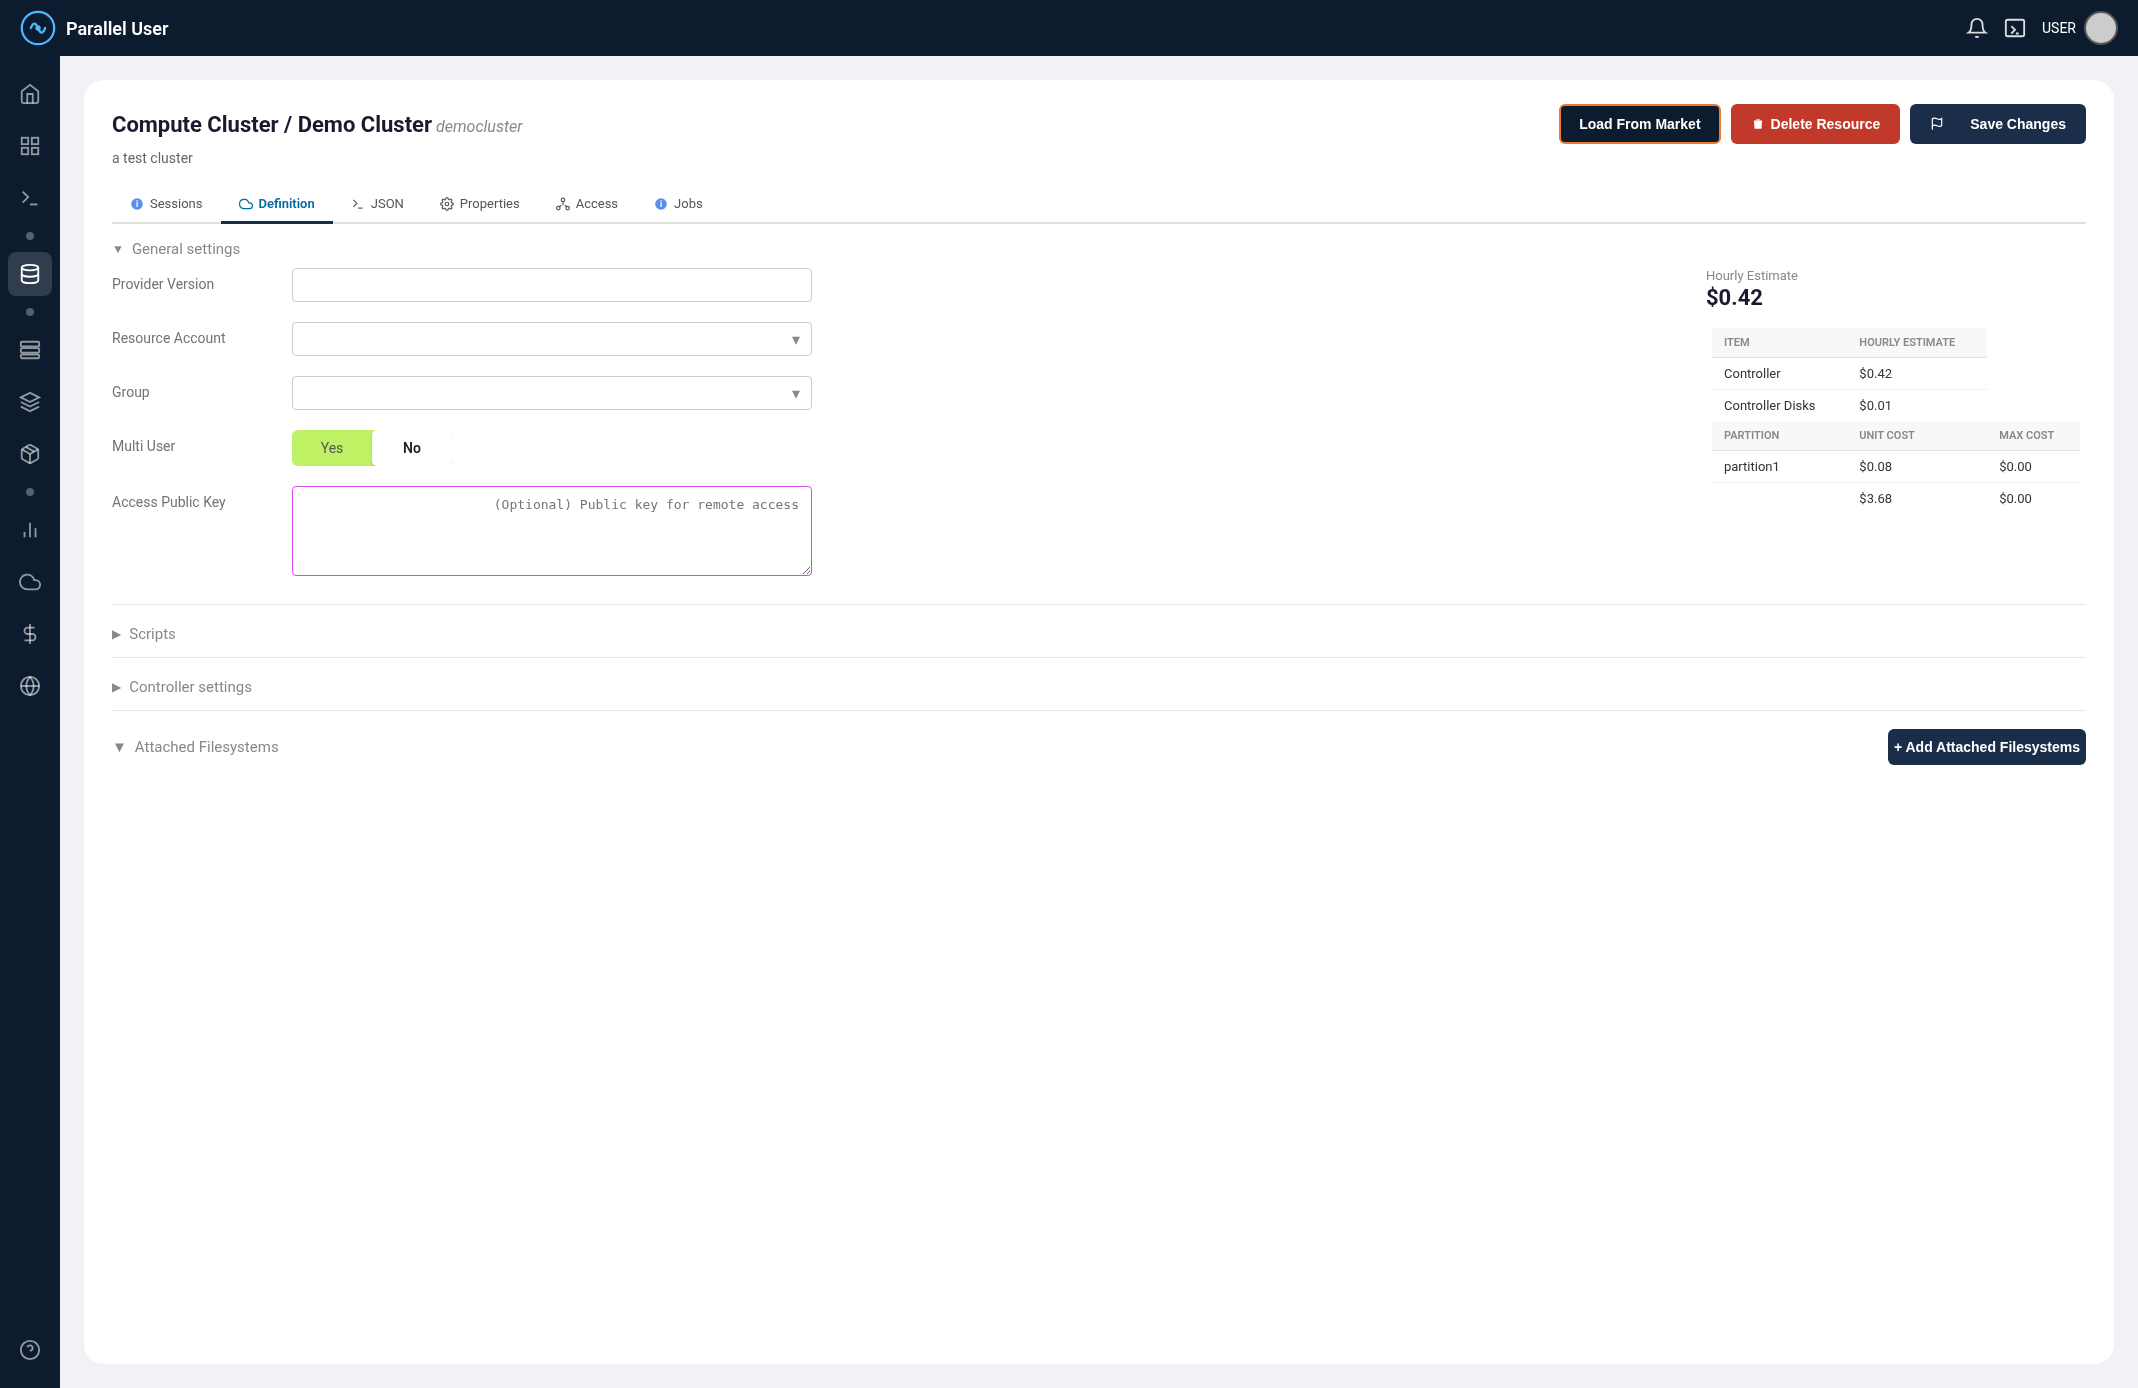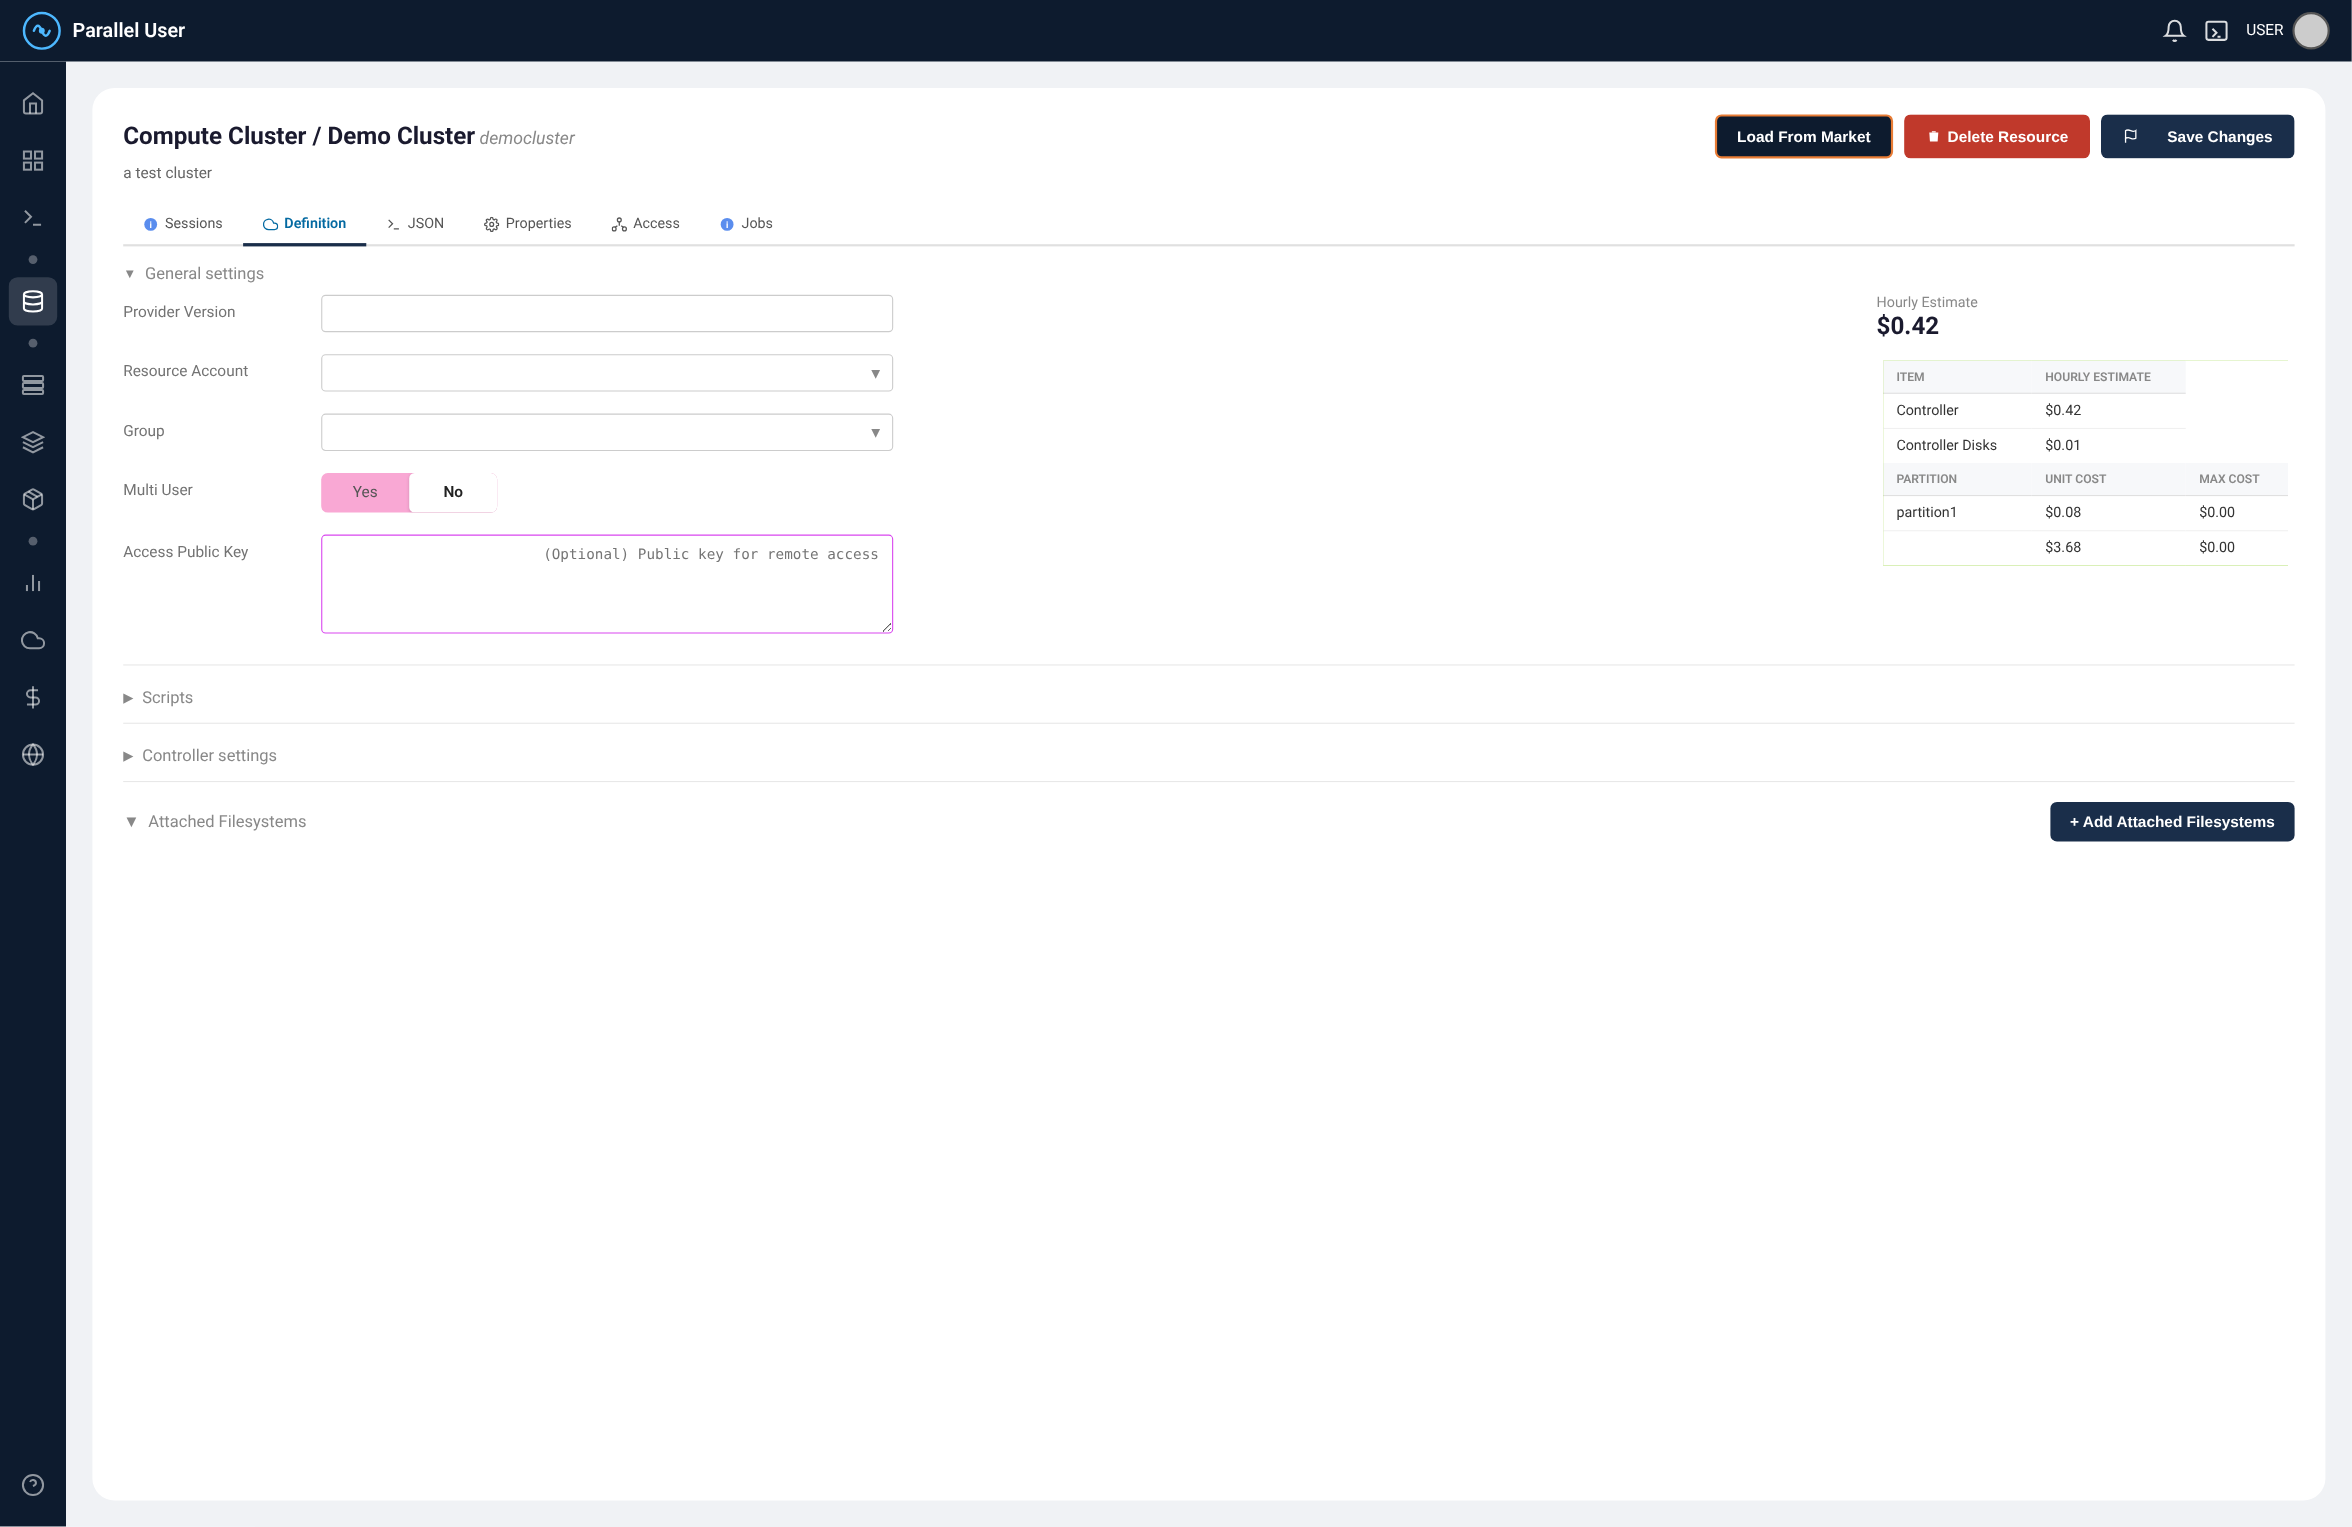--- a/index.html
+++ b/index.html
@@ -192,21 +192,21 @@
       resize: vertical;
       min-height: 90px;
       outline: none;
       text-align: right;
     }
 
     
     .toggle-wrap {
       display: flex;
       align-items: flex-start;
-      background: #f9a8d4;
+      background: #bef264;
       border-radius: 6px;
       width: 160px;
       height: 36px;
       overflow: hidden;
     }
     .toggle-option {
       flex: 1;
       display: flex;
       align-items: center;
       justify-content: center;
@@ -263,21 +263,21 @@
       display: flex;
       align-items: center;
       gap: 8px;
       color: #888;
       font-size: 15px;
       cursor: pointer;
     }
     .btn-add-fs {
       background: #1a2e4a;
       color: white;
-      padding: 10px 18px;
+      padding: 10px 6px;
       border-radius: 6px;
       font-size: 14px;
       font-weight: 600;
       cursor: pointer;
       border: none;
     }
 
     .form-row-wide { display: flex; gap: 30px; align-items: flex-start; }
   </style>
 </head>

